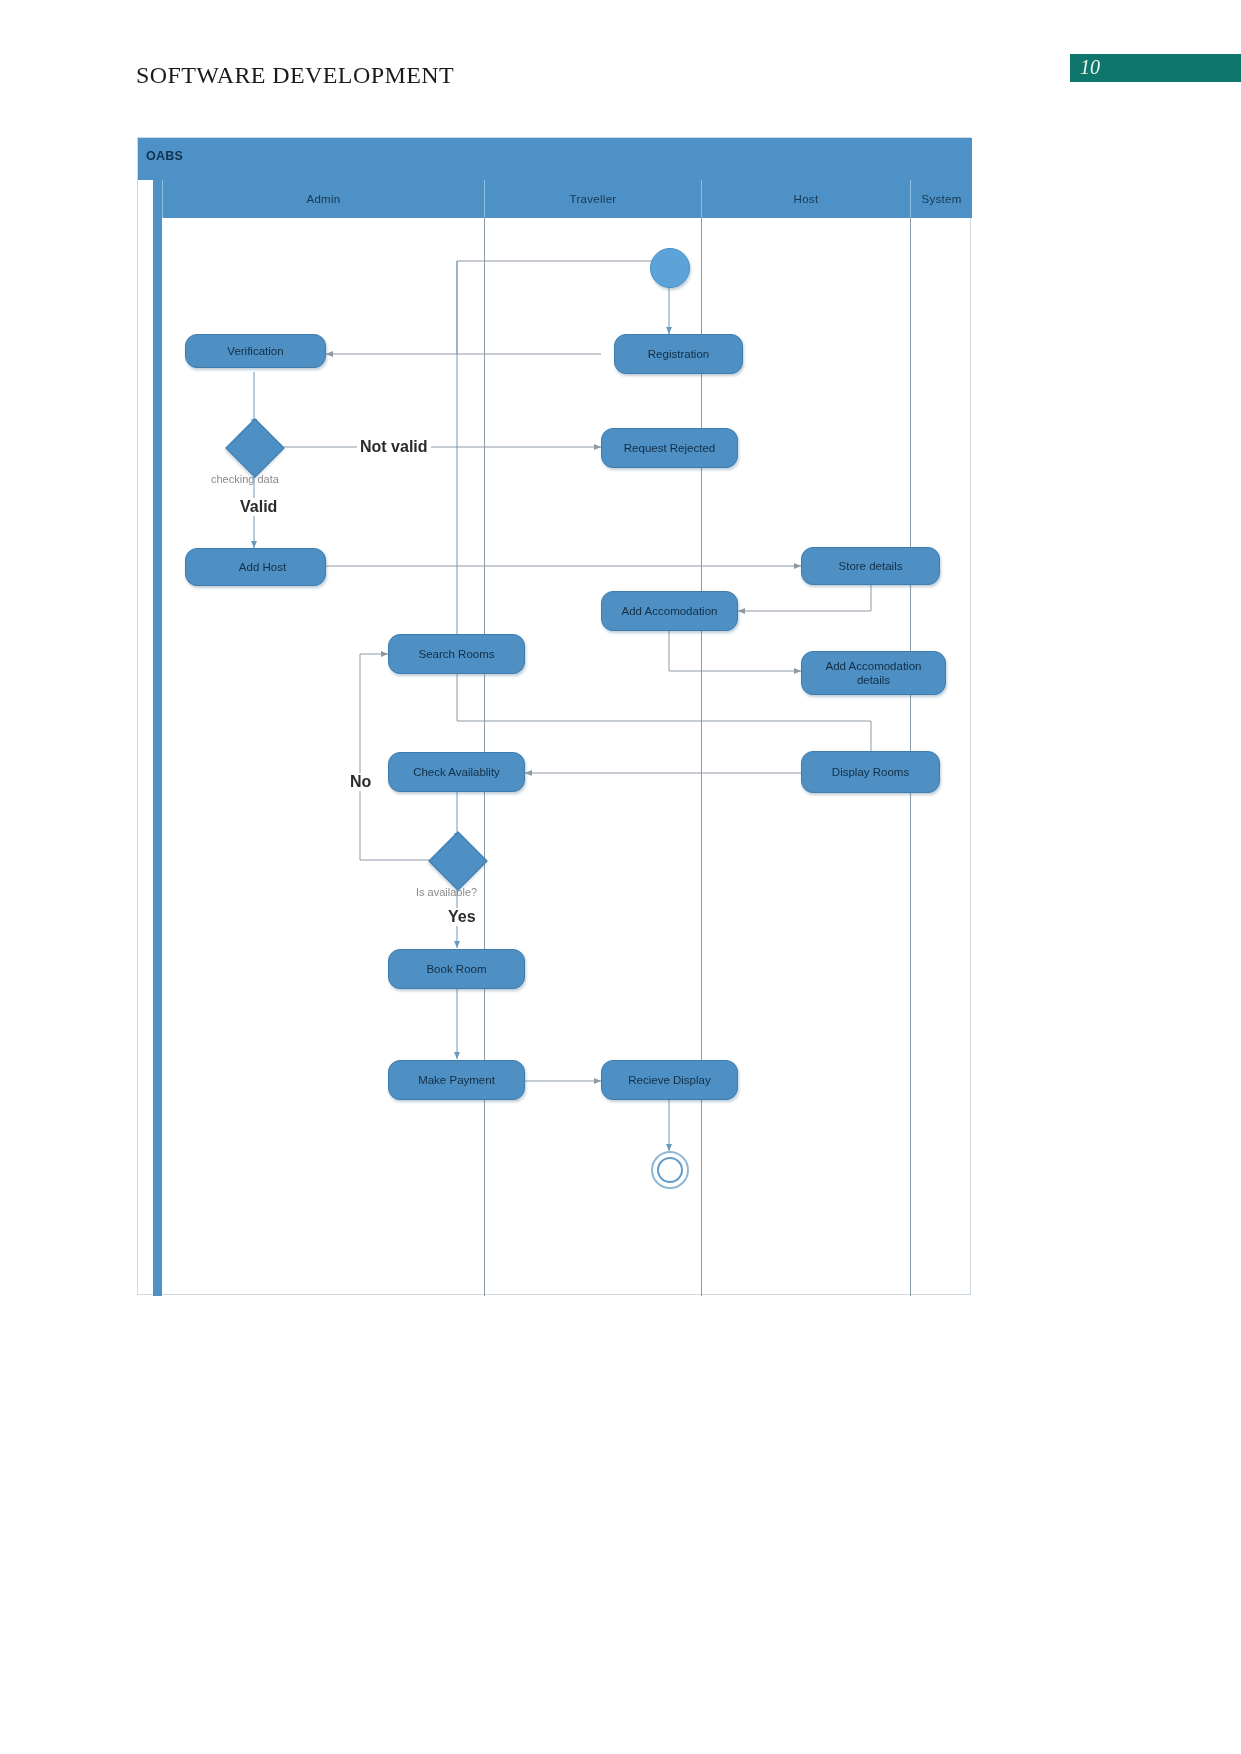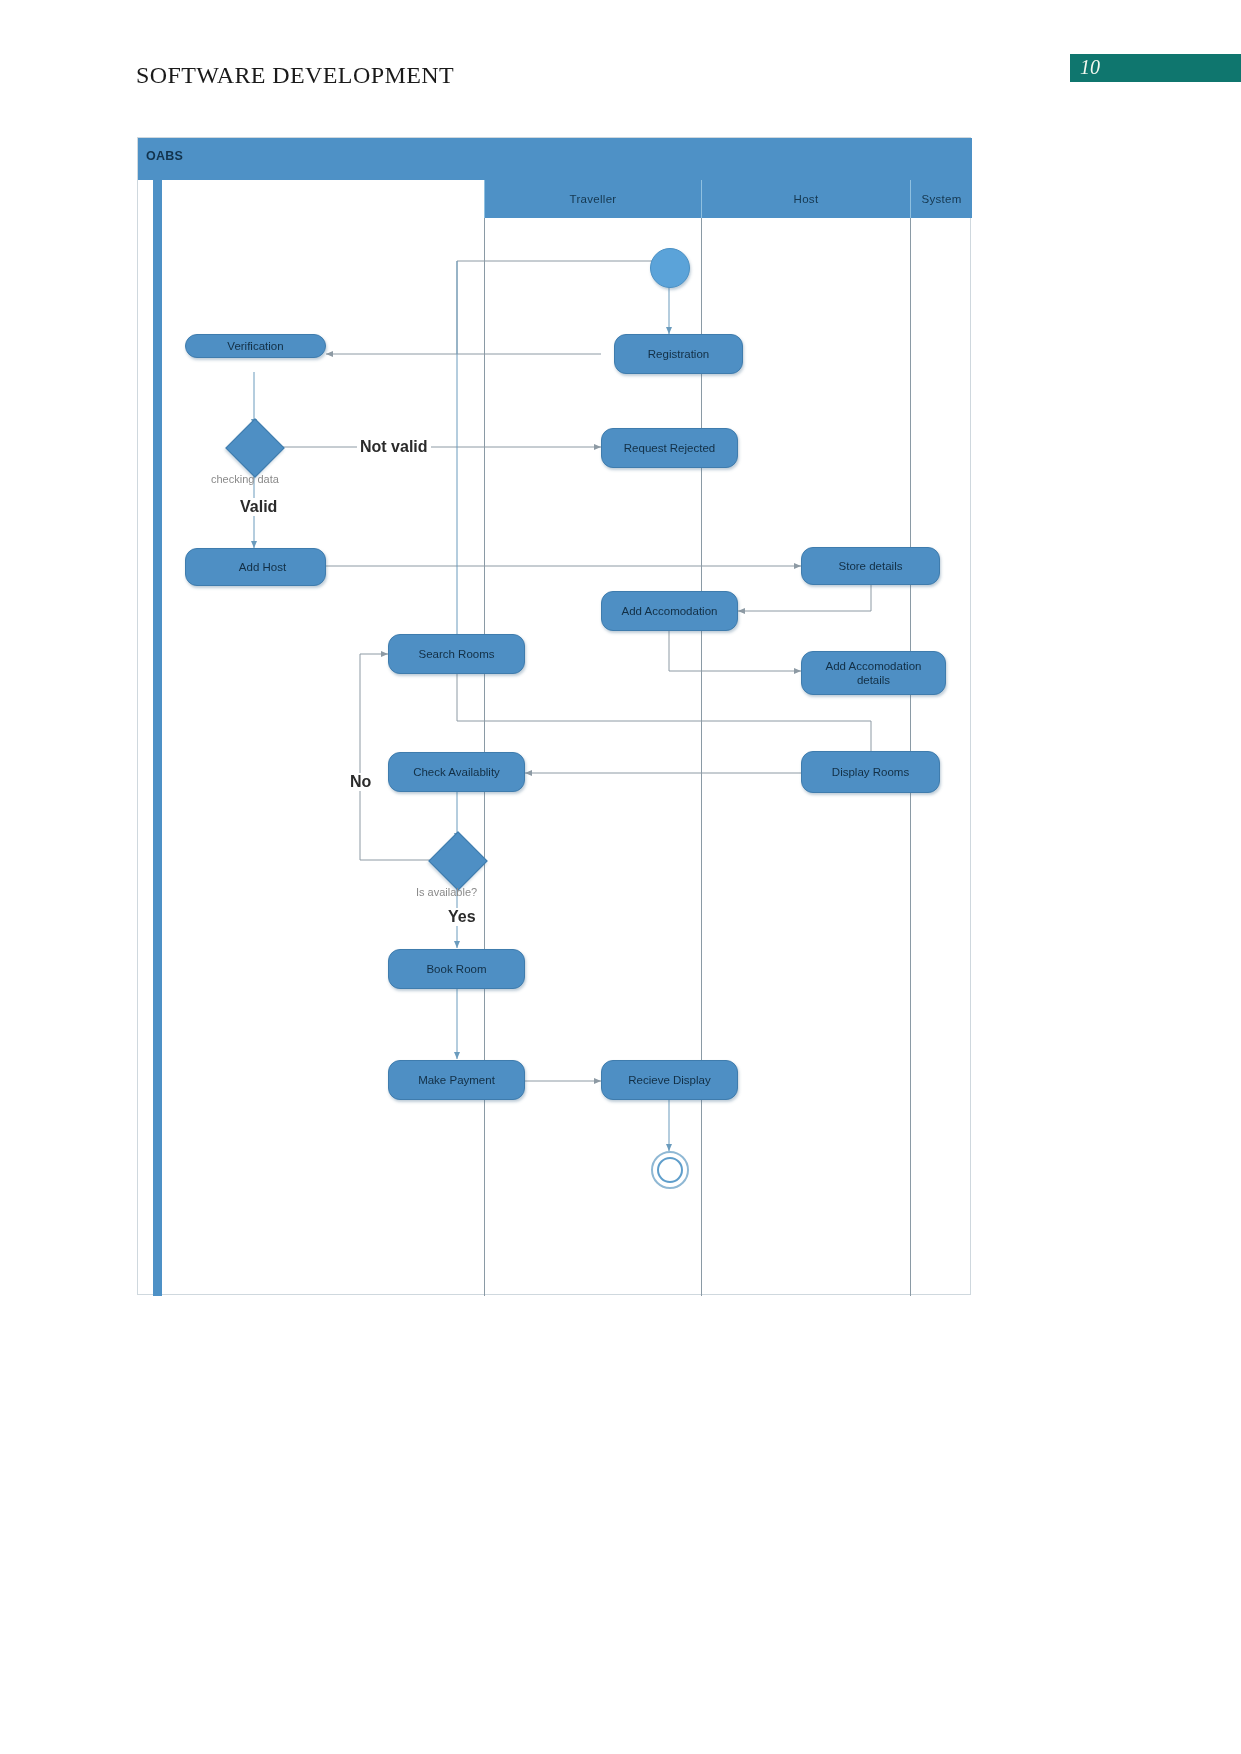--- a/index.html
+++ b/index.html
@@ -202,20 +202,23 @@
   </div>
 </div>
 
 <div id="diagram">
 
   <div id="diagram-titlebar">
     <span id="diagram-title">OABS</span>
   </div>
   <div id="pool-accent"></div>
 
+  <div class="lane-header" style="left:24px; width:322px;">
+    <span class="lane-header-label">Admin</span>
+  </div>
   <div class="lane-header" style="left:346px; width:217px;">
     <span class="lane-header-label">Traveller</span>
   </div>
   <div class="lane-header" style="left:563px; width:209px;">
     <span class="lane-header-label">Host</span>
   </div>
   <div class="lane-header" style="left:772px; width:62px;">
     <span class="lane-header-label">System</span>
   </div>
 
@@ -273,21 +276,21 @@
       <path d="M531,961 L531,1013" stroke="#6a9bbd" marker-end="url(#ah)"></path>
     </g>
   </svg>
 
   <div class="start-node" style="left:512px; top:110px; width:38px; height:38px;"></div>
 
   <div class="activity" style="left:476px; top:196px; width:129px; height:40px;">
     <span class="activity-label">Registration</span>
   </div>
 
-  <div class="activity" style="left:47px; top:196px; width:141px; height:24px;text-align:center;">
+  <div class="activity" style="left:47px; top:196px; width:141px; height:34px;text-align:center;">
     <span class="activity-label">Verification</span>
   </div>
 
   <div class="decision" style="left:96px; top:289px;"></div>
   <div class="node-name" style="left:73px; top:335px;">checking data</div>
 
   <div class="activity" style="left:463px; top:290px; width:137px; height:40px;">
     <span class="activity-label">Request Rejected</span>
   </div>
 

